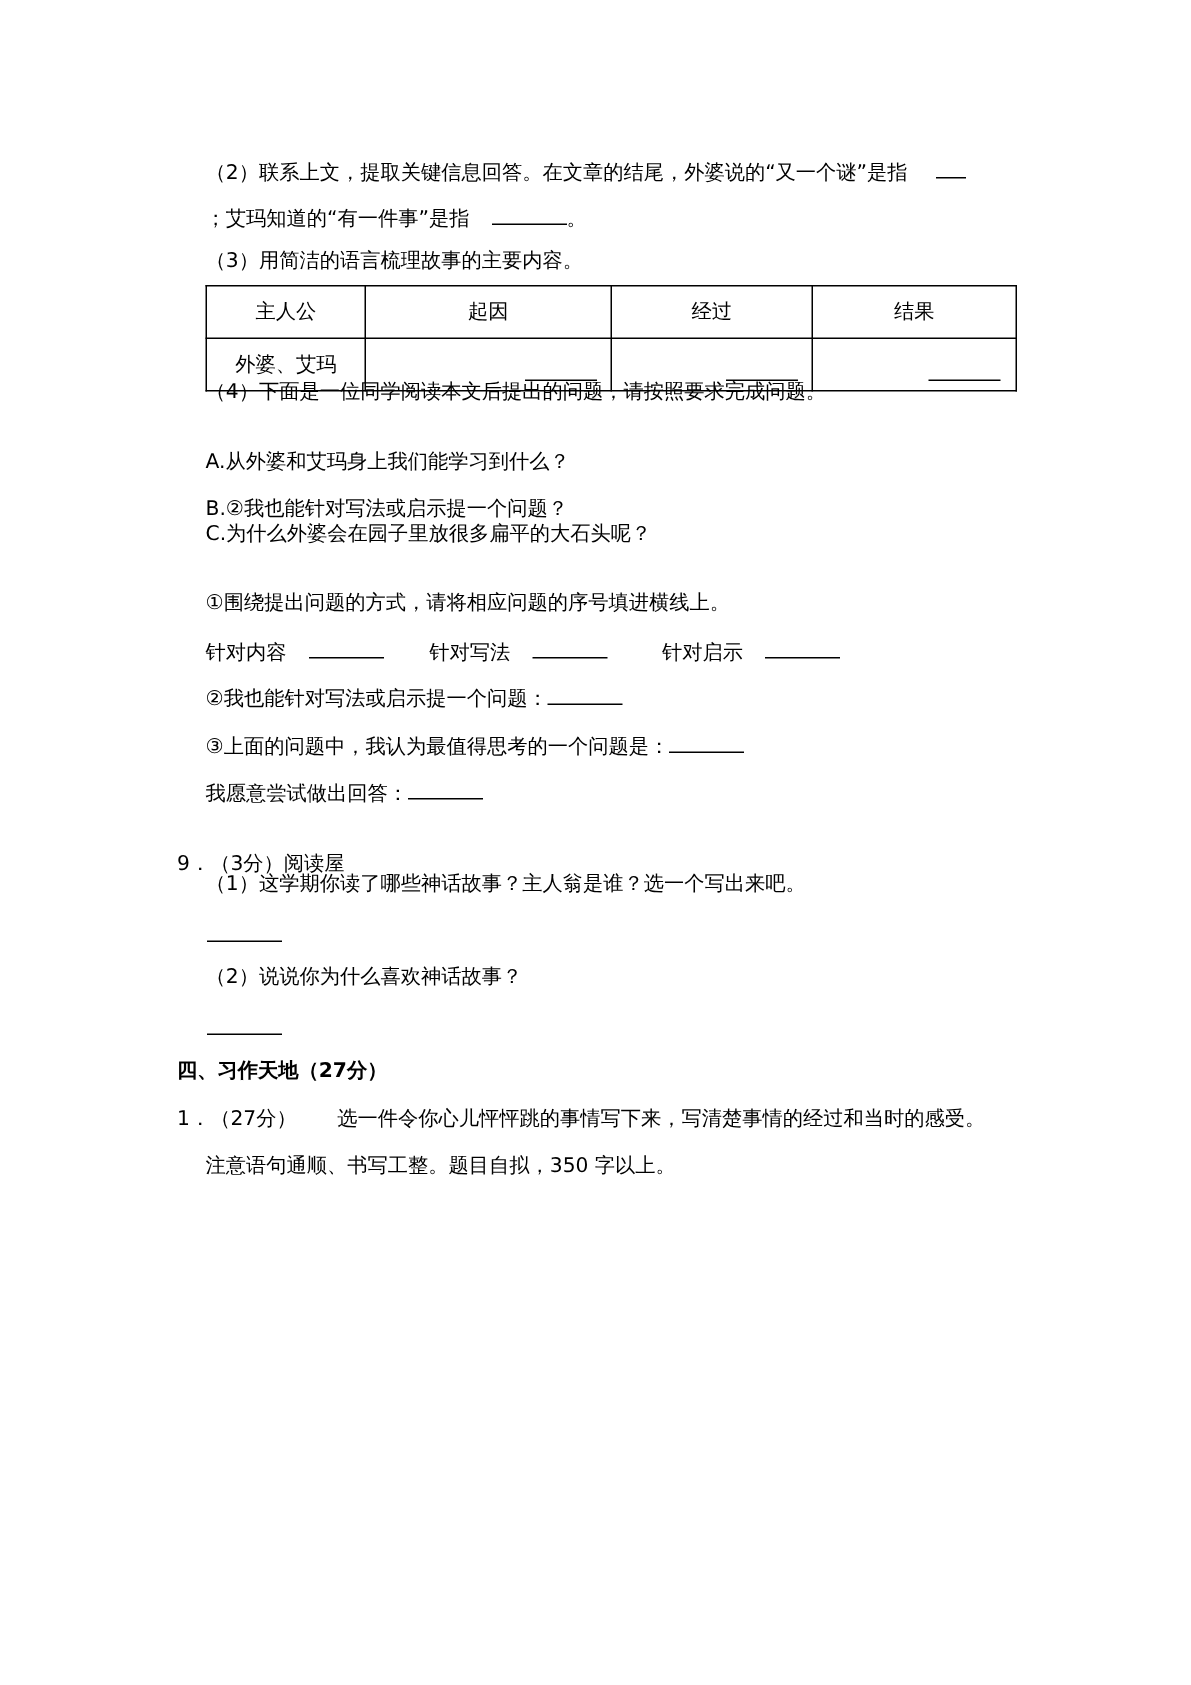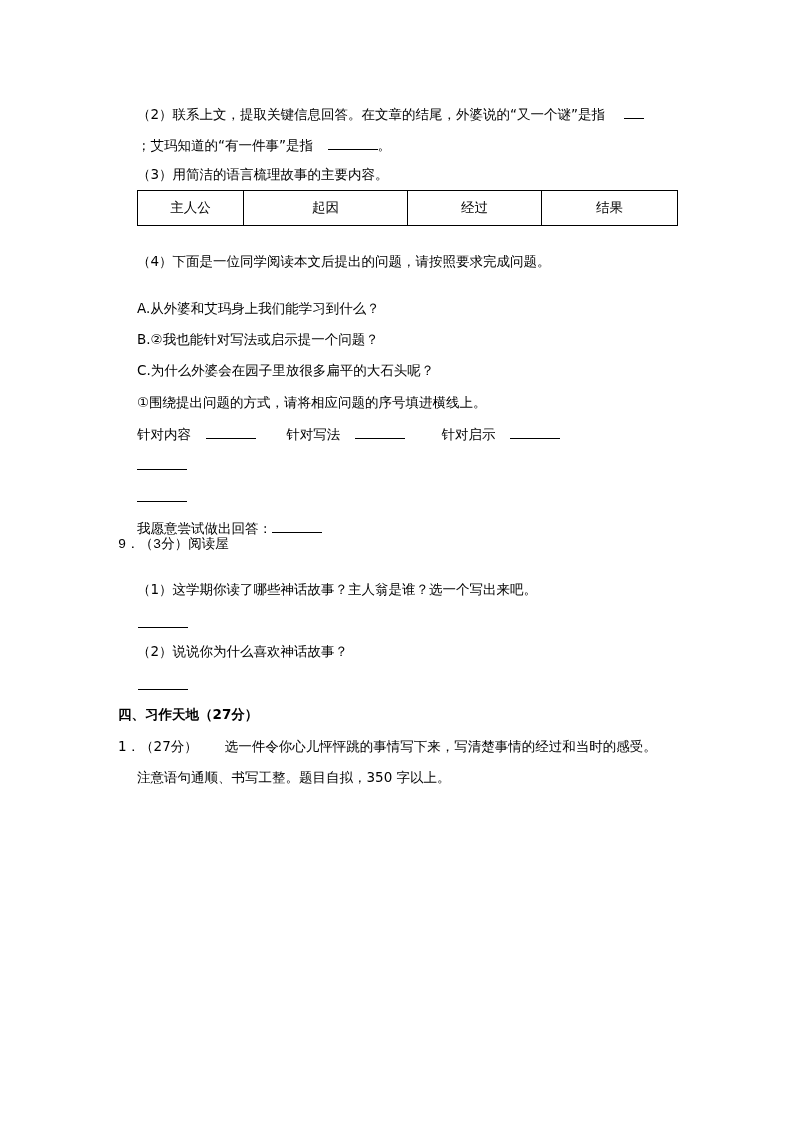--- a/index.html
+++ b/index.html
@@ -32,53 +32,59 @@
 <div class="line" style="left:137px; top:165px;">（3）用简洁的语言梳理故事的主要内容。</div>
 
 <table class="story">
   <tbody>
       <tr class="hdr">
     <td style="width:105px;margin-top:28px;">主人公</td>
     <td style="width:163px;text-align:center;">起因</td>
     <td style="width:133px;">经过</td>
     <td style="width:135px;">结果</td>
   </tr>
+  <tr class="row">
+    <td>外婆、艾玛</td>
+    <td><span class="cell-blank" style="margin-left:96px;"></span></td>
+    <td><span class="cell-blank" style="margin-left:66px;"></span></td>
+    <td><span class="cell-blank" style="margin-left:66px;"></span></td>
+  </tr>
 </tbody>
   </table>
 
 <div class="line" style="left:137px; top:252px;">（4）下面是一位同学阅读本文后提出的问题，请按照要求完成问题。</div>
 <div class="line" style="left:137px; top:299px;">A.从外婆和艾玛身上我们能学习到什么？</div>
 <div class="line" style="left:137px; top:330px;">B.②我也能针对写法或启示提一个问题？</div>
-<div class="line" style="left:137px; top:361px;">C.为什么外婆会在园子里放很多扁平的大石头呢？</div>
+<div class="line" style="left:137px; top:347px;">C.为什么外婆会在园子里放很多扁平的大石头呢？</div>
 
 <div class="line" style="left:137px; top:393px;">①围绕提出问题的方式，请将相应问题的序号填进横线上。</div>
 <div class="line" style="left:137px; top:424px;">
   <span>针对内容</span>
   <span style="display:inline-block; width:6px;"></span>
   <span class="blank b52"></span>
   <span style="display:inline-block; width:22px;"></span>
   <span>针对写法</span>
   <span style="display:inline-block; width:6px;"></span>
   <span class="blank b52"></span>
   <span style="display:inline-block; width:28px;"></span>
   <span>针对启示</span>
   <span style="display:inline-block; width:6px;"></span>
   <span class="blank b52"></span>
 </div>
 <div class="line" style="left:137px; top:455px;">
-  <span class="blank b52"></span>
+  <span>②我也能针对写法或启示提一个问题：</span><span class="blank b52"></span>
 </div>
 <div class="line" style="left:137px; top:487px;">
-  <span class="blank b52"></span>
+  <span>③上面的问题中，我认为最值得思考的一个问题是：</span><span class="blank b52"></span>
 </div>
 <div class="line" style="left:137px; top:518px;">
   <span>我愿意尝试做出回答：</span><span class="blank b52"></span>
 </div>
 
-<div class="line" style="left:118px; top:536px;font-family:Liberation Mono, monospace;">9．（3分）阅读屋</div>
+<div class="line" style="left:118px; top:567px;">9．（3分）阅读屋</div>
 <div class="line" style="left:137px; top:580px;">（1）这学期你读了哪些神话故事？主人翁是谁？选一个写出来吧。</div>
 <div class="line" style="left:138px; top:613px;">
   <span class="blank b52"></span>
 </div>
 <div class="line" style="left:137px; top:642px;">（2）说说你为什么喜欢神话故事？</div>
 <div class="line" style="left:138px; top:675px;">
   <span class="blank b52"></span>
 </div>
 
 <div class="line heading" style="left:118px; top:705px;">四、习作天地（27分）</div>

